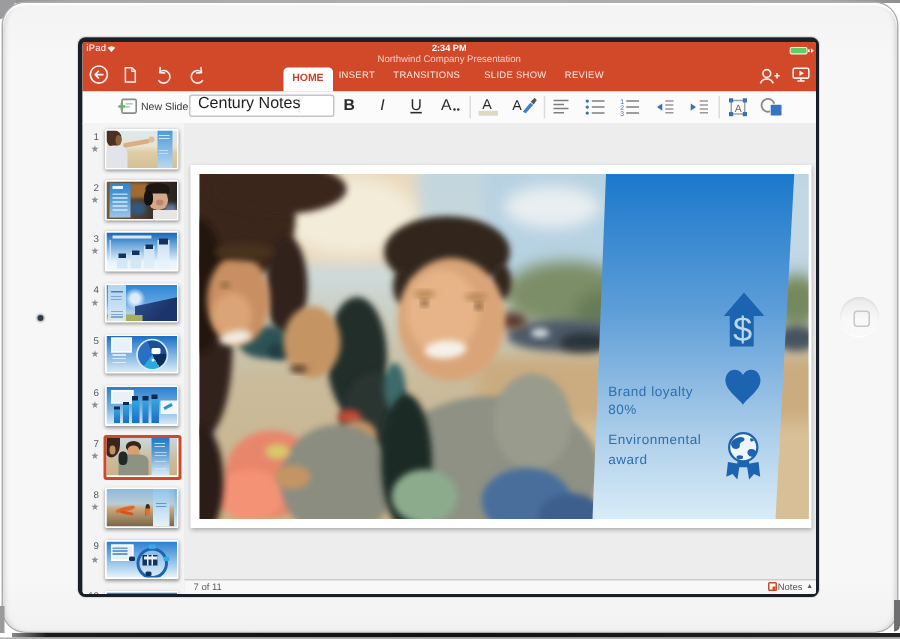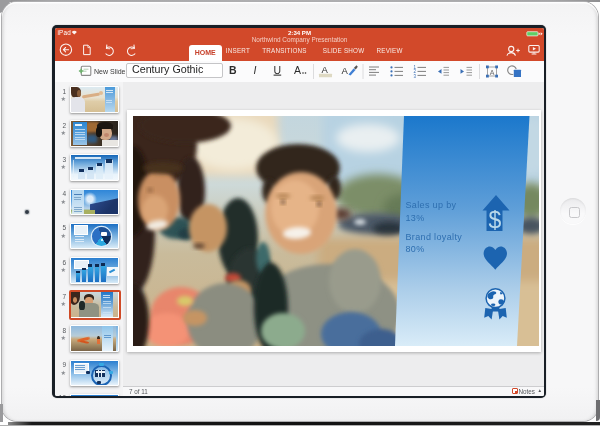--- a/index.html
+++ b/index.html
@@ -217,21 +217,21 @@
       </g>
 
       <g>
         <path d="M461.2 8.2 A4.3 4.3 0 1 0 458.3 13.3" fill="none" stroke="#8a8a8a" stroke-width="1.2"></path>
         <rect x="458.8" y="8.8" width="7.2" height="7.2" rx="0.5" fill="#3573c4"></rect>
       </g>
     </svg>
     <div class="abs" id="newslide-lbl">New Slide</div>
     <div class="abs" id="fontbox"></div>
     <div class="abs" id="fontbox-div"></div>
-    <div class="abs" id="fontname">Century Gothic</div>
+    <div class="abs" id="fontname">Century Notes</div>
 
     <div class="abs" id="sidebar"></div>
     <div class="abs" id="canvas"></div>
     <div class="abs" id="slide"></div>
 
     <div id="thumbs" class="abs" style="left:0;top:0;width:68px;height:368px;">
 
       <div class="thumb" style="top:58.5px;">
         <div class="tl" style="left:0;top:0;width:47px;height:24.5px;background:linear-gradient(180deg,#dceaf2 0%,#e9e2cf 42%,#dfcda8 58%,#d5bf94 100%);"></div>
         <div class="tl" style="left:0px;top:0px;width:10px;height:11px;background:#4a3020;border-radius:0 45% 45% 45%;"></div>
@@ -477,21 +477,21 @@
         <g fill="#1c64b0">
           <path d="M357 176.5 q3.2 -2 5.6 -0.8 q1.6 1.2 0 2.4 q-2.8 0.8 -2.4 2.8 q0.4 2 -2.4 2.4 q-2.8 0 -3.4 -2.8 q-0.4 -2.4 2.6 -4 Z"></path>
           <path d="M366.5 183.5 q3.6 -0.8 4.6 1.8 q0.3 2.2 -1.9 3 q-2.6 0.8 -3.7 -1.4 q-0.8 -2.1 1 -3.4 Z"></path>
           <ellipse cx="360.2" cy="188.8" rx="2.2" ry="1.3"></ellipse>
           <path d="M367.3 176 q2.1 0.3 2.4 1.9 l-2.1 0.6 q-1.1 -1.3 -0.3 -2.5 Z"></path>
         </g>
       </g>
       <text x="362" y="111.5" font-size="23" fill="#b9d8ea" text-anchor="middle" font-family="Liberation Sans">$</text>
     </svg>
 
-    <div class="ptxt" style="top:171.8px;">Sales up by<br>13%</div>
-    <div class="ptxt" style="top:203px;">Brand loyalty<br>80%</div>
+    <div class="ptxt" style="top:227px;">Brand loyalty<br>80%</div>
+    <div class="ptxt" style="top:259.9px;">Environmental<br>award</div>
 
     <div class="abs" id="bbar"></div>
     <div class="abs" id="pageno">7 of 11</div>
     <div class="abs" id="notesicon"></div>
     <div class="abs" id="noteslbl">Notes</div>
     <div class="abs" id="notesarrow">▲</div>
   </div>
 
 </body></html>

